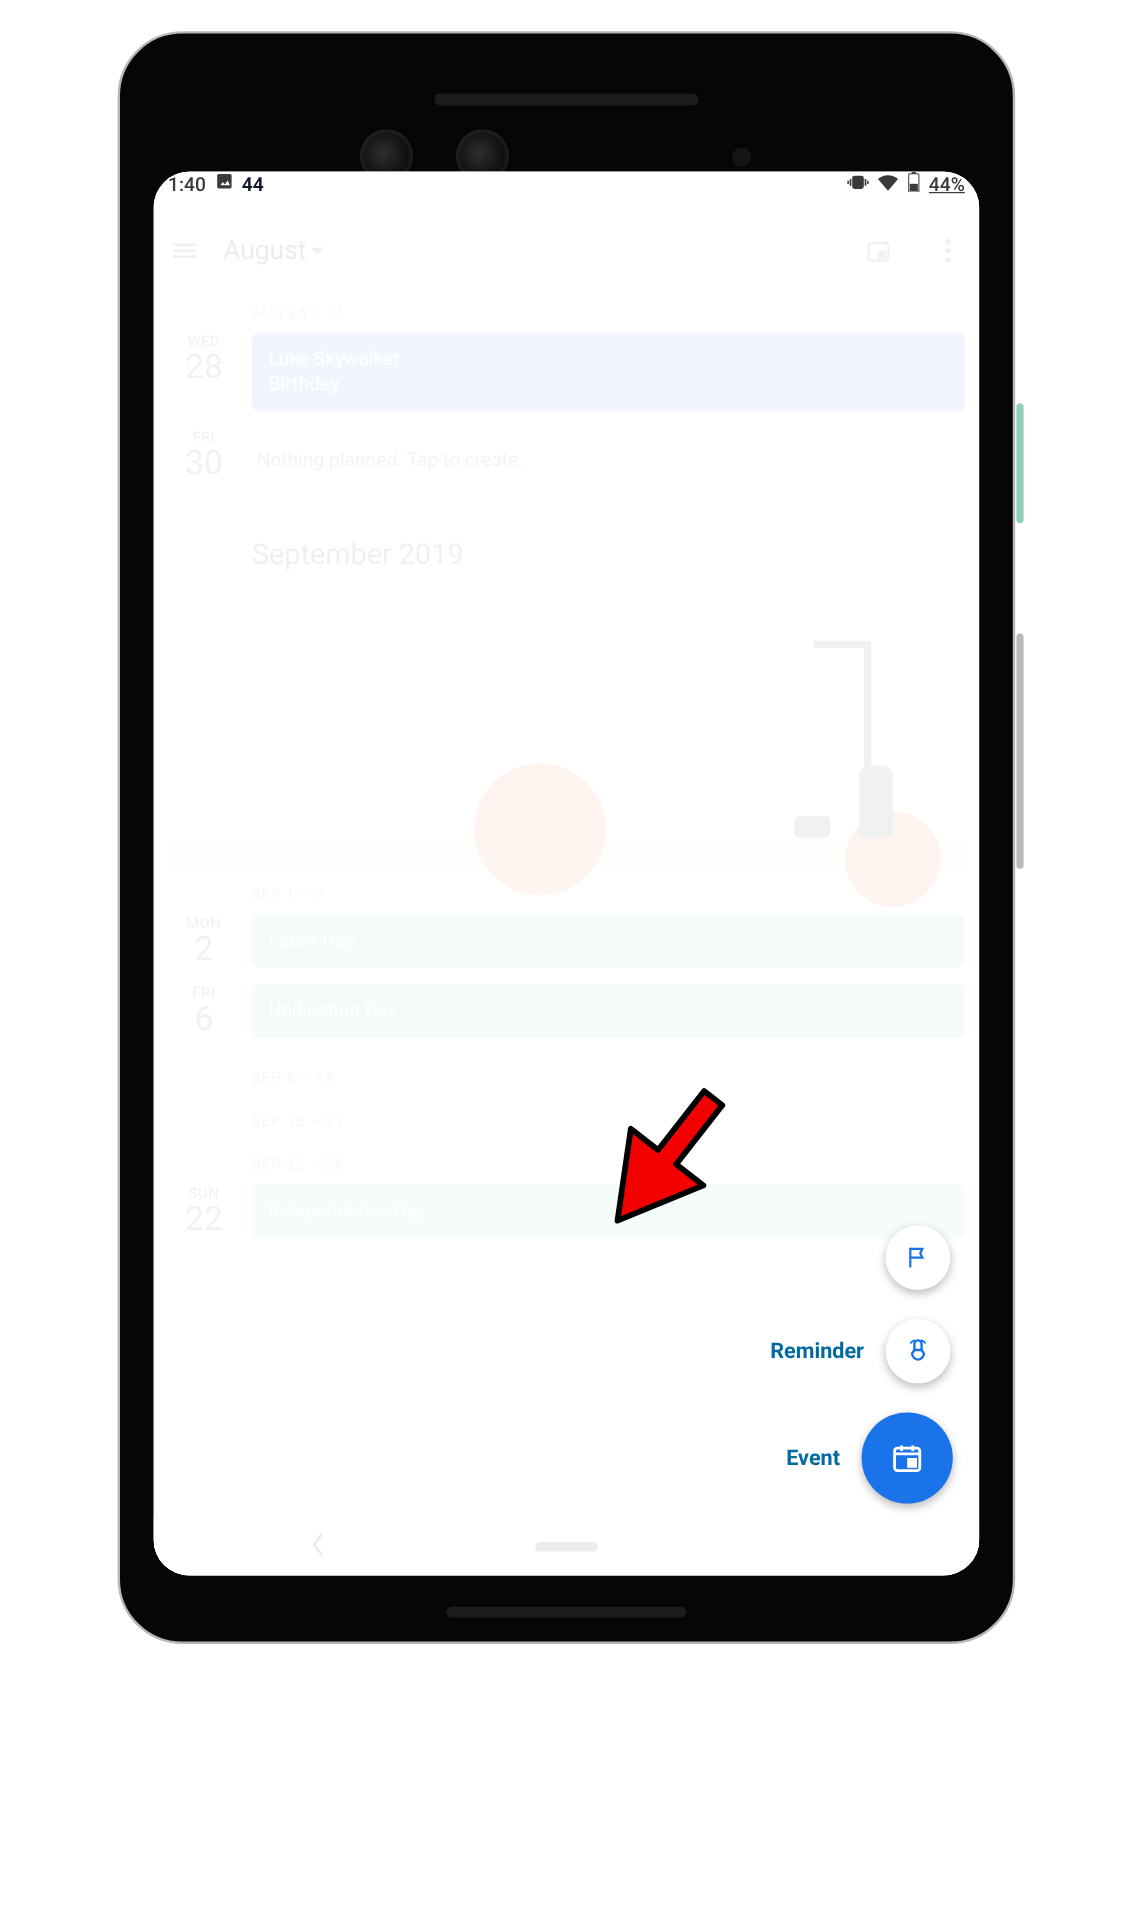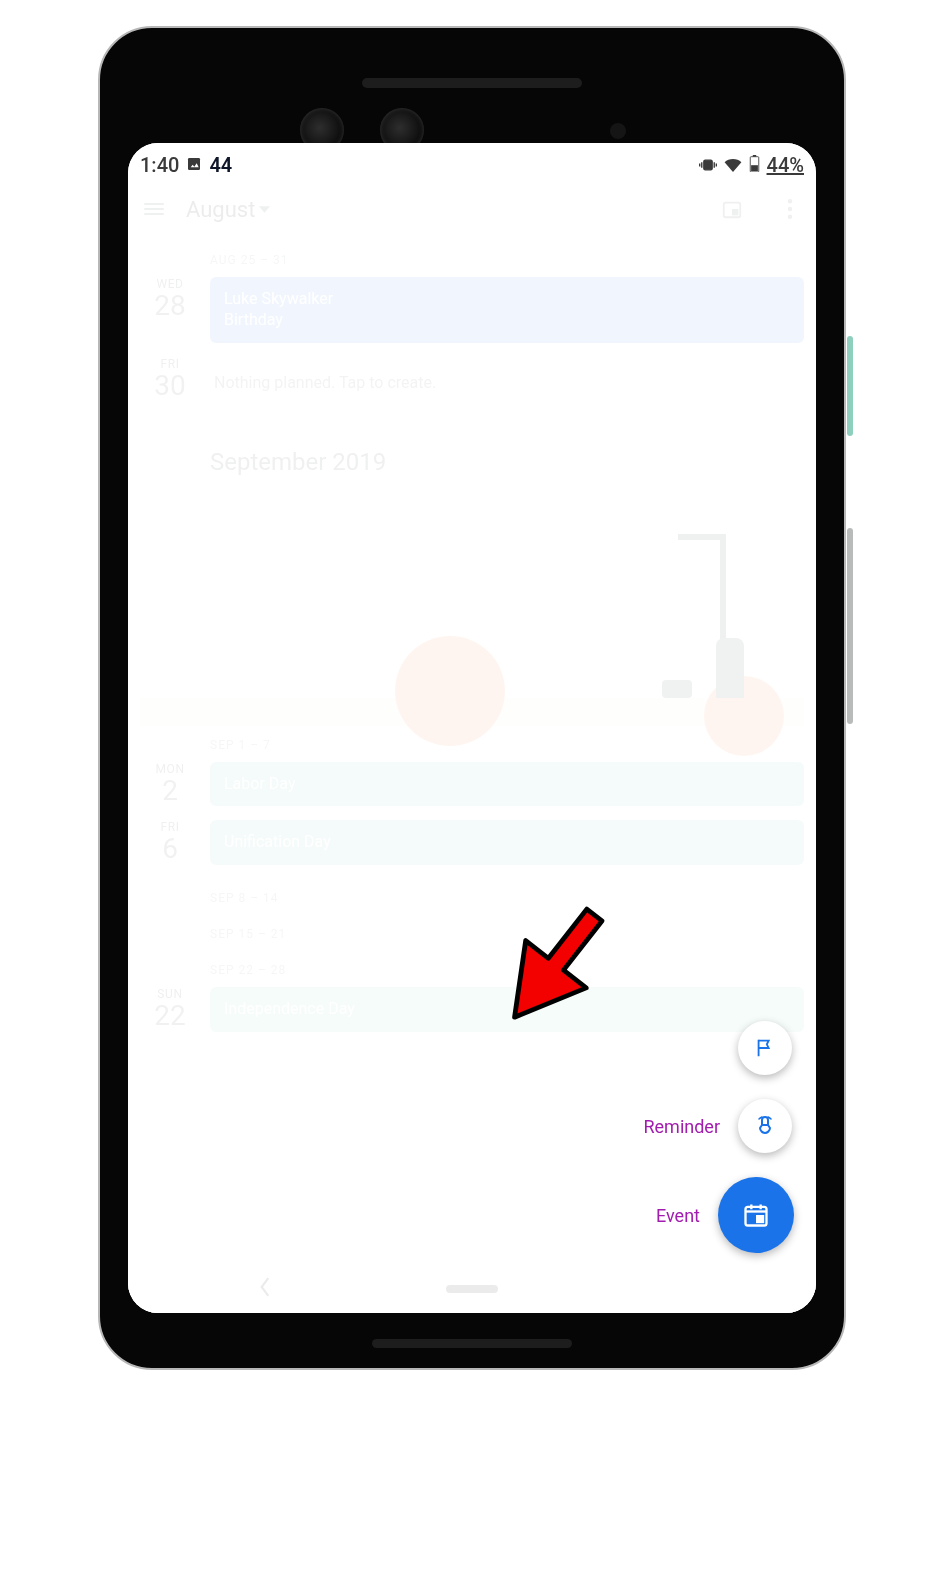--- a/index.html
+++ b/index.html
@@ -84,24 +84,24 @@
     background: #ffffff;
     border-radius: 30px;
     overflow: hidden;
   }
 
   
   .statusbar {
     position: relative;
     height: 34px;
     display: flex;
-    align-items: flex-end;
+    align-items: flex-start;
     justify-content: space-between;
     padding: 0 12px;
-    font-size: 20px;
+    font-size: 16px;
     font-weight: 500;
     color: #3a3a3a;
     background: #fff;
     z-index: 50;
   }
   .sb-left { display: flex; align-items: center; gap: 7px; }
   .sb-right { display: flex; align-items: center; gap: 7px; text-decoration: underline; }
   .temp-badge { color: #0f172a; font-weight:600; }
   .app-layer {
     position: absolute;
@@ -227,22 +227,22 @@
     bottom: 60px;
     z-index: 40;
     display: flex;
     flex-direction: column;
     align-items: flex-end;
     gap: 24px;
   }
   .fab-row { display:flex; align-items:center; gap:18px; }
   .fab-label {
     font-size: 18px;
-    color: #a21caf;
-    font-weight: 400;
+    color: #0369a1;
+    font-weight: 700;
   }
   .mini-fab, .fab {
     border-radius: 50%;
     display:flex; align-items:center; justify-content:center;
     box-shadow: 0 3px 8px rgba(0,0,0,0.28);
   }
   .mini-fab {
     width: 54px; height: 54px;
     background: #ffffff;
     color: #1a73e8;

